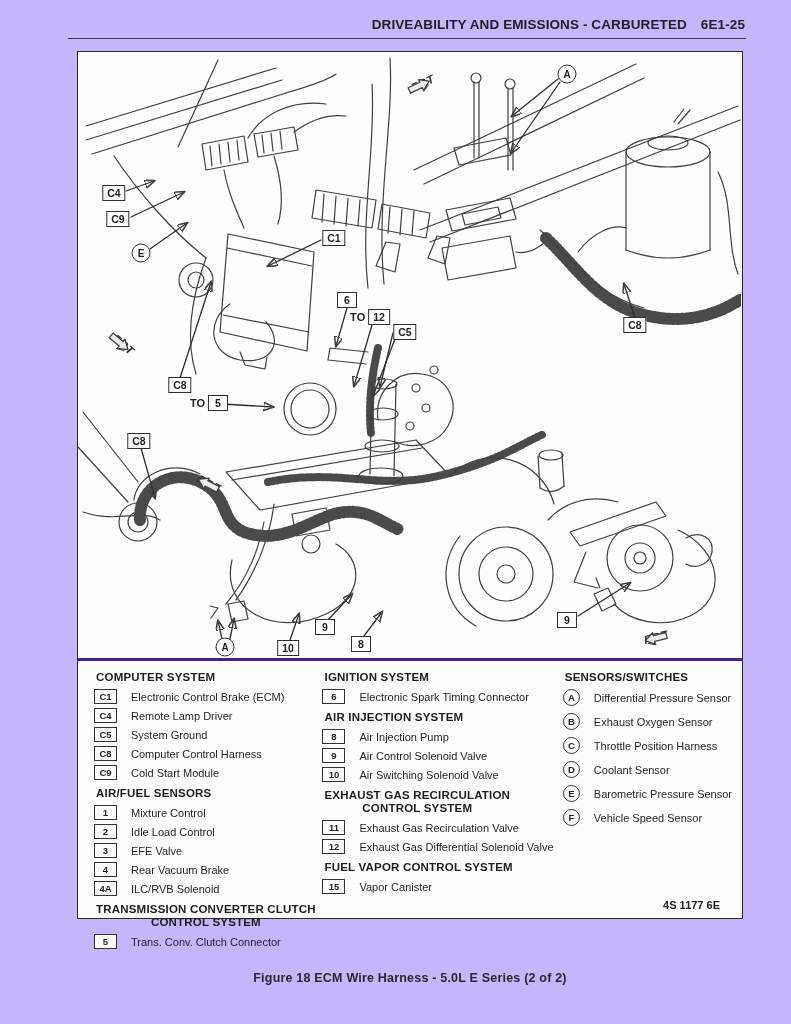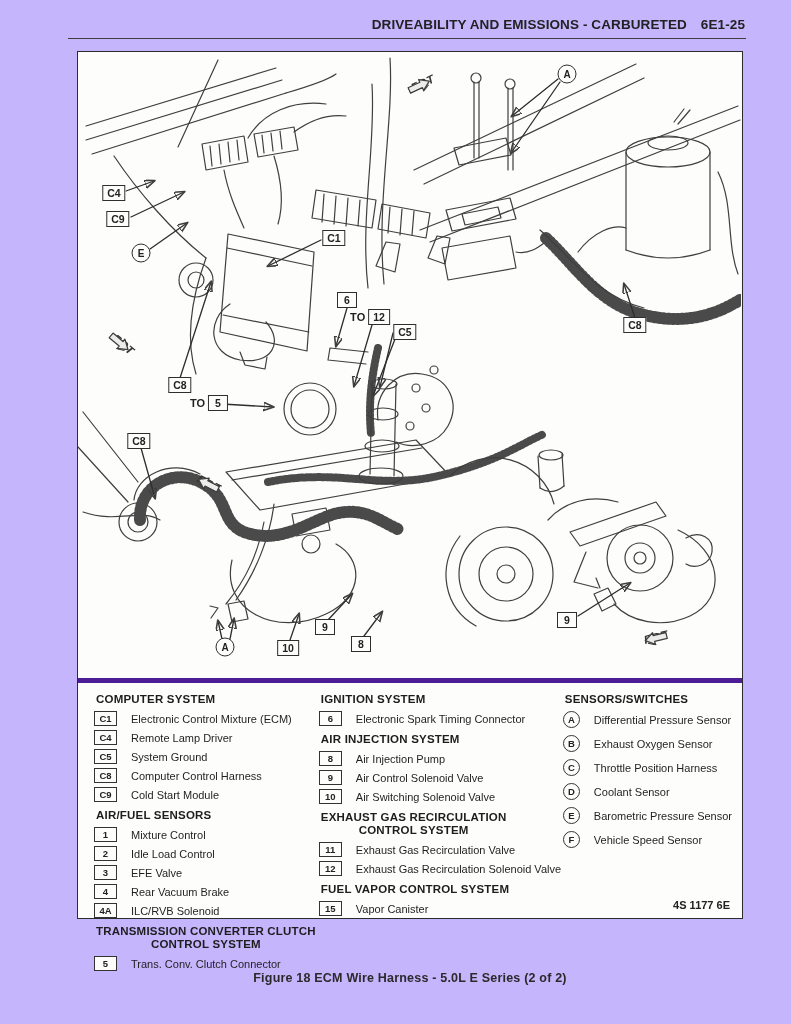--- a/index.html
+++ b/index.html
@@ -35,42 +35,42 @@
 
   
   .frt{position:absolute;display:flex;align-items:center;gap:4px;z-index:4;
        transform-origin:left center;}
   .frt span{font-weight:bold;font-style:italic;font-size:11.5px;
        letter-spacing:1px;color:#333;}
   .frt svg{display:block;}
 
   
   .legend{position:absolute;left:0;right:0;top:606px;bottom:0;
-       border-top:5px solid #4c1d95;box-sizing:border-box;
-       padding:8px 10px 4px 10px;display:flex;margin-top:20px;}
+       border-top:3px solid #4c1d95;box-sizing:border-box;
+       padding:8px 10px 4px 10px;display:flex;}
   .lcol{box-sizing:border-box;}
   .lcol1{width:238px;padding-left:6px;}
   .lcol2{width:242px;}
   .lcol3{flex:1;padding-left:2px;}
   .ltitle{font-weight:bold;font-size:11.5px;color:#1d1d1d;margin:7px 0 5px 2px;
        line-height:13px;letter-spacing:.2px;}
   .ltitle.first{margin-top:2px;}
   .ltitle.multi{width:fit-content;text-align:center;}
   .lrow{display:flex;align-items:center;margin:0 0 4px 0;white-space:nowrap;}
   .kbox{flex:0 0 auto;border:1.3px solid #333;min-width:17px;height:13px;
        line-height:13px;font-weight:bold;font-size:9.5px;text-align:center;
        padding:0 2px;background:#fdfdfc;color:#222;}
   .kcirc{flex:0 0 auto;width:15px;height:15px;border:1.3px solid #333;
        border-radius:50%;line-height:15px;font-weight:bold;font-size:9.5px;
        text-align:center;background:#fdfdfc;color:#222;}
   .ltext{font-size:11px;color:#1f1f1f;margin-left:14px;}
   .lcol3 .lrow{margin-bottom:7px;}
   .sp .lrow{margin-bottom:8px;}
 
-  .doccode{position:absolute;right:12px;bottom:7px;font-weight:bold;
+  .doccode{position:absolute;right:22px;bottom:7px;font-weight:bold;
        font-size:11px;color:#222;}
 
   
   .caption{position:absolute;top:923px;left:77px;width:666px;text-align:center;
        font-size:12.5px;font-weight:bold;color:#2a2a2a;letter-spacing:.2px;margin-top:48px;}
 
   
   .art path,.art circle,.art ellipse,.art line{fill:none;stroke:#3f3f3f;
        stroke-width:1.2;stroke-linecap:round;stroke-linejoin:round;}
   .art .rib{stroke:#4a4a4a;stroke-width:12;stroke-dasharray:1.6 3.1;fill:none;}
@@ -332,21 +332,21 @@
     </div>
 
     <div class="legend">
       <div class="lcol lcol1">
           <div class="ltitle first">
             <div>COMPUTER SYSTEM</div>
           </div>
           <div>
             <div class="lrow">
               <span class="kbox">C1</span>
-              <span class="ltext">Electronic Control Mixture (ECM)</span>
+              <span class="ltext">Electronic Control Brake (ECM)</span>
             </div>
             <div class="lrow">
               <span class="kbox">C4</span>
               <span class="ltext">Remote Lamp Driver</span>
             </div>
             <div class="lrow">
               <span class="kbox">C5</span>
               <span class="ltext">System Ground</span>
             </div>
             <div class="lrow">
@@ -425,21 +425,21 @@
             <div>EXHAUST GAS RECIRCULATION</div>
             <div>CONTROL SYSTEM</div>
           </div>
           <div>
             <div class="lrow">
               <span class="kbox">11</span>
               <span class="ltext">Exhaust Gas Recirculation Valve</span>
             </div>
             <div class="lrow">
               <span class="kbox">12</span>
-              <span class="ltext">Exhaust Gas Recirculation Solenoid Valve</span>
+              <span class="ltext">Exhaust Gas Differential Solenoid Valve</span>
             </div>
           </div>
           <div class="ltitle">
             <div>FUEL VAPOR CONTROL SYSTEM</div>
           </div>
           <div class="sp">
             <div class="lrow">
               <span class="kbox">15</span>
               <span class="ltext">Vapor Canister</span>
             </div>

